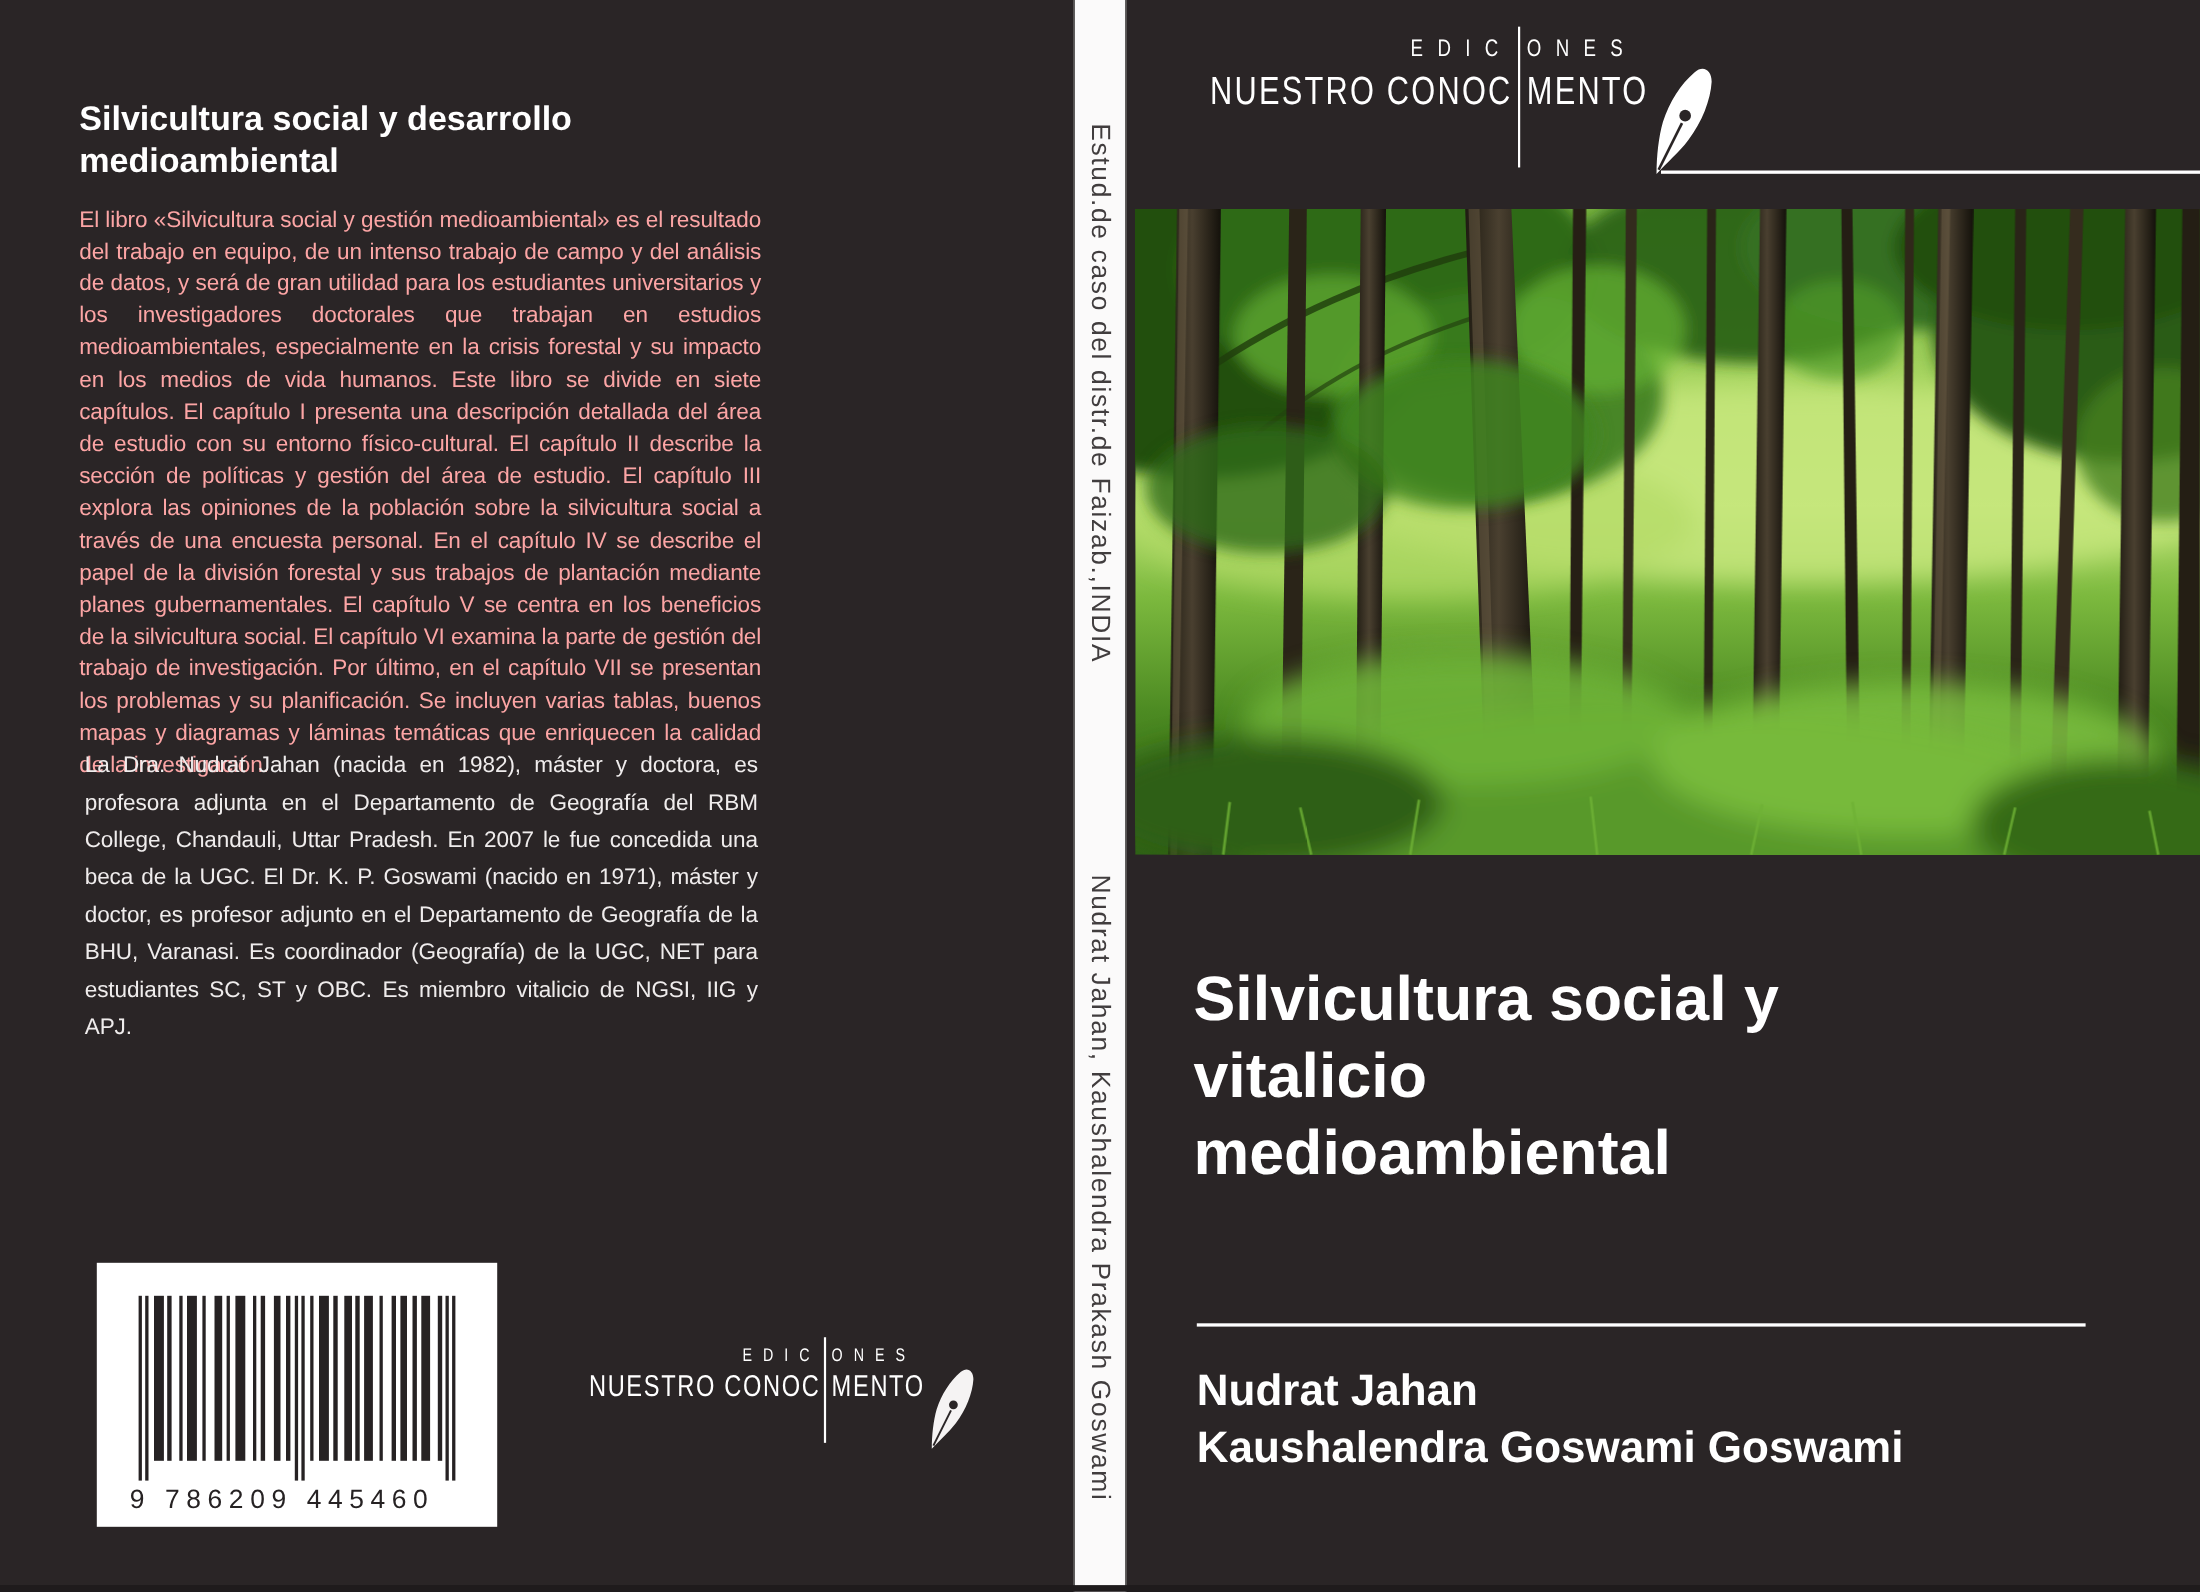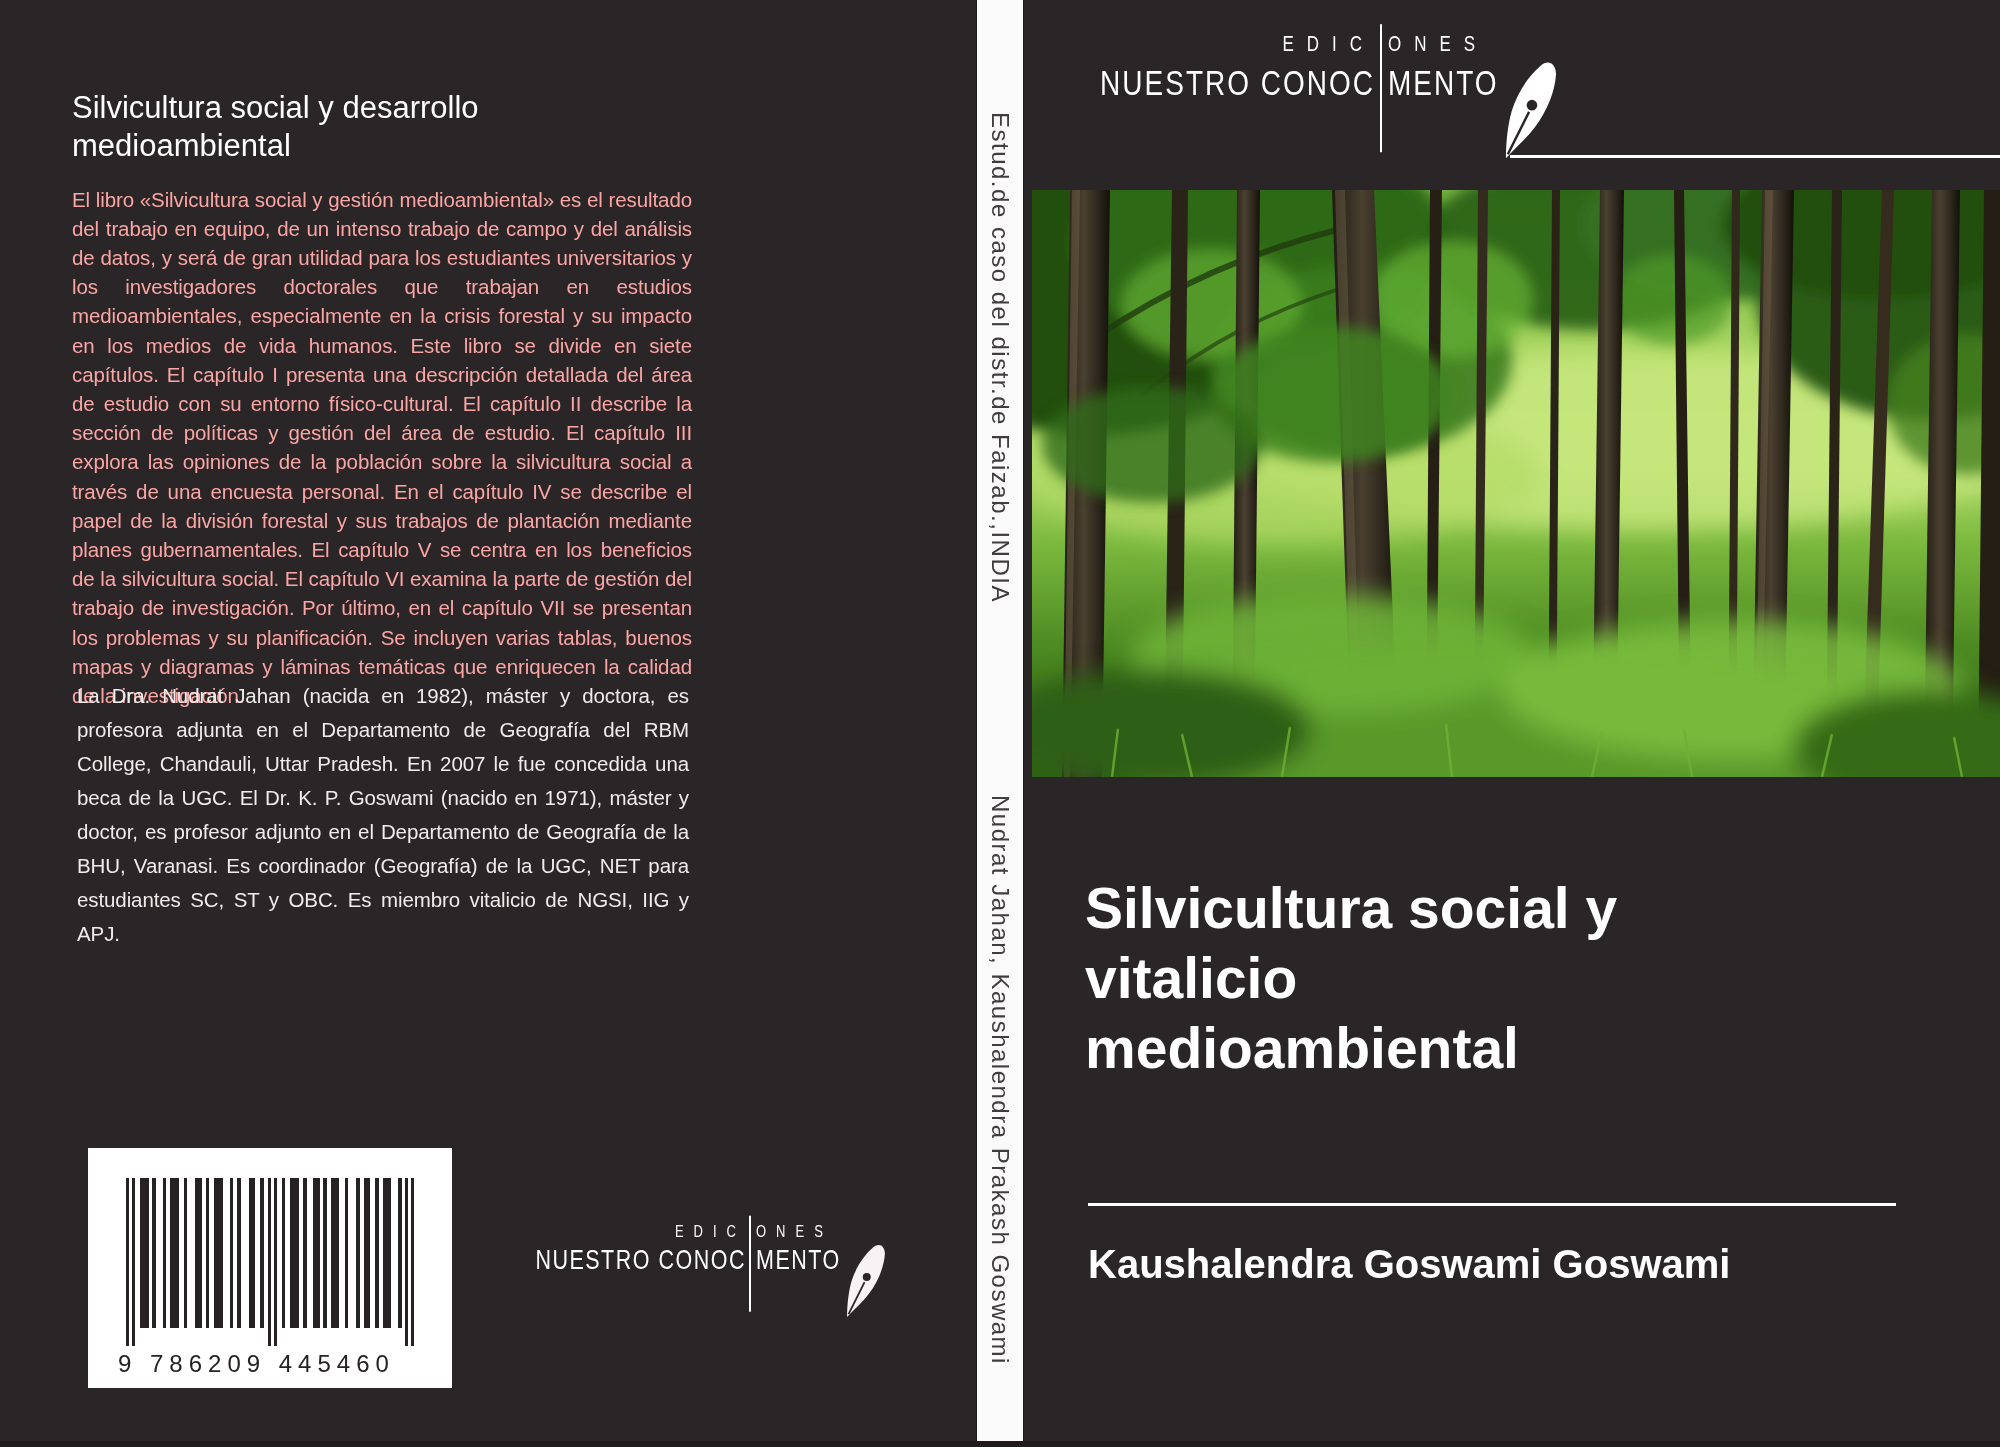--- a/index.html
+++ b/index.html
@@ -2,21 +2,21 @@
 <html><head>
 <meta charset="utf-8">
 <style>
   html,body{margin:0;padding:0;background:#111;}
   .page{position:relative;width:2000px;height:1447px;background:#2A2526;overflow:hidden;
         font-family:"Liberation Sans", sans-serif;color:#F2F0F0;}
 
   
   .back-cover{position:absolute;left:0;top:0;width:976px;height:1447px;}
   .back-title{position:absolute;left:72px;top:48px;font-size:31px;line-height:38px;
-              font-weight:normal;color:#fff;letter-spacing:0;margin-top:41px;}
+              font-weight:bold;color:#fff;letter-spacing:0;margin-top:41px;}
   .back-desc{position:absolute;left:72px;top:164px;width:620px;font-size:20.5px;
              line-height:29.2px;text-align:justify;color:#fca5a5;letter-spacing:-0.1px;}
   .back-bio{position:absolute;left:77px;top:658px;width:612px;font-size:20.5px;
             line-height:34px;text-align:justify;color:#EFECEC;letter-spacing:-0.1px;}
 
   
   .barcode-box{position:absolute;left:88px;top:1148px;width:364px;height:240px;background:#fff;}
   .barcode-bars{position:absolute;left:38px;right:38px;top:30px;height:168px;}
   .bbar{position:absolute;top:0;height:150px;background:#262223;}
   .bbar.guard{height:168px;}
@@ -256,18 +256,19 @@
     </div>
 
     <h2 class="front-title"><span>Silvicultura social y</span><br>
       <span>vitalicio</span><br>
       <span>medioambiental</span>
     </h2>
 
     <div class="author-rule"></div>
 
     <div class="front-authors">
+      <div>Nudrat Jahan</div>
       <div>Kaushalendra Goswami Goswami</div>
     </div>
   </section>
 
   <div class="bottom-strip"></div>
 </div>
 
 </body></html>

